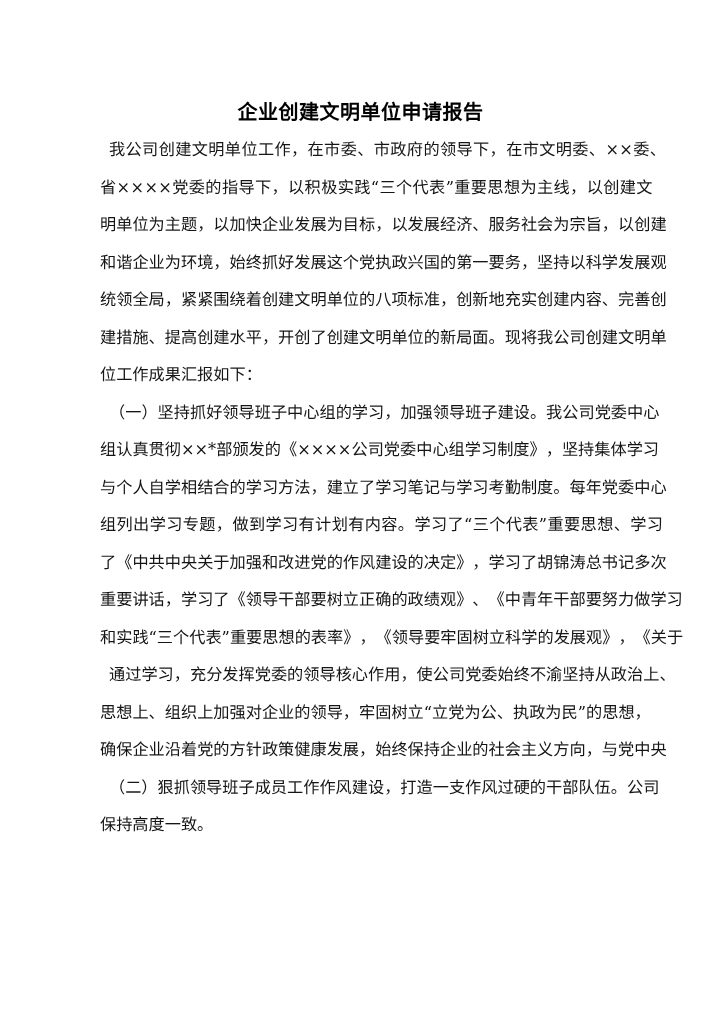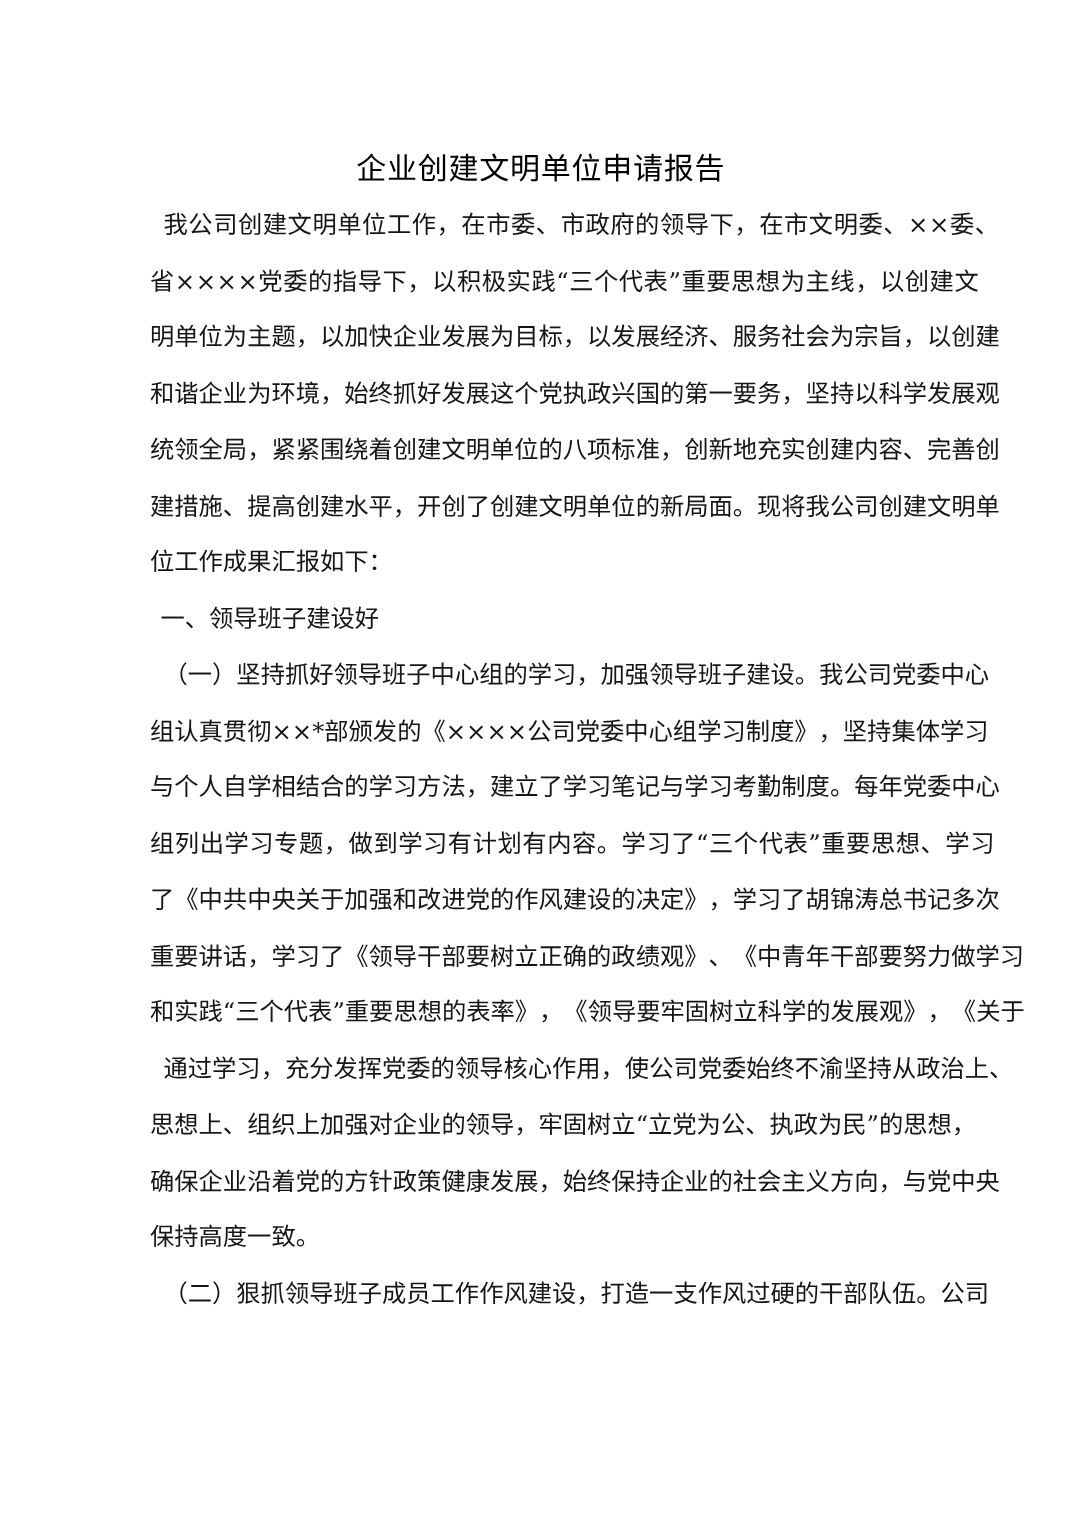--- a/index.html
+++ b/index.html
@@ -25,21 +25,21 @@
   }
 
   .doc-title {
     position: absolute;
     left: 0;
     right: 0;
     top: 86px;
     text-align: center;
     font-size: 20px;
     line-height: 26px;
-    font-weight: 400;
+    font-weight: 700;
     letter-spacing: 0.5px;
     color: #000000;
   }
 
   .body-block {
     position: absolute;
     left: 100px;
     top: 131px;
     width: 521px;
   }
@@ -298,21 +298,20 @@
         <span>我</span>
         <span>公</span>
         <span>司</span>
         <span>创</span>
         <span>建</span>
         <span>文</span>
         <span>明</span>
         <span>单</span>
       </div>
       <div class="doc-line t-0">位工作成果汇报如下：</div>
-      <div class="doc-line t-0 indent-head">一、领导班子建设好</div>
       <div class="doc-line t-0 indent-para justify">
         <span>（</span>
         <span>一</span>
         <span>）</span>
         <span>坚</span>
         <span>持</span>
         <span>抓</span>
         <span>好</span>
         <span>领</span>
         <span>导</span>
@@ -672,17 +671,17 @@
         <span>主</span>
         <span>义</span>
         <span>方</span>
         <span>向</span>
         <span>，</span>
         <span>与</span>
         <span>党</span>
         <span>中</span>
         <span>央</span>
       </div>
+      <div class="doc-line t-0 indent-para">（二）狠抓领导班子成员工作作风建设，打造一支作风过硬的干部队伍。公司</div>
       <div class="doc-line t-0">保持高度一致。</div>
-      <div class="doc-line t-0 indent-para">（二）狠抓领导班子成员工作作风建设，打造一支作风过硬的干部队伍。公司</div>
     </div>
 
 </div>
 
 </body></html>

